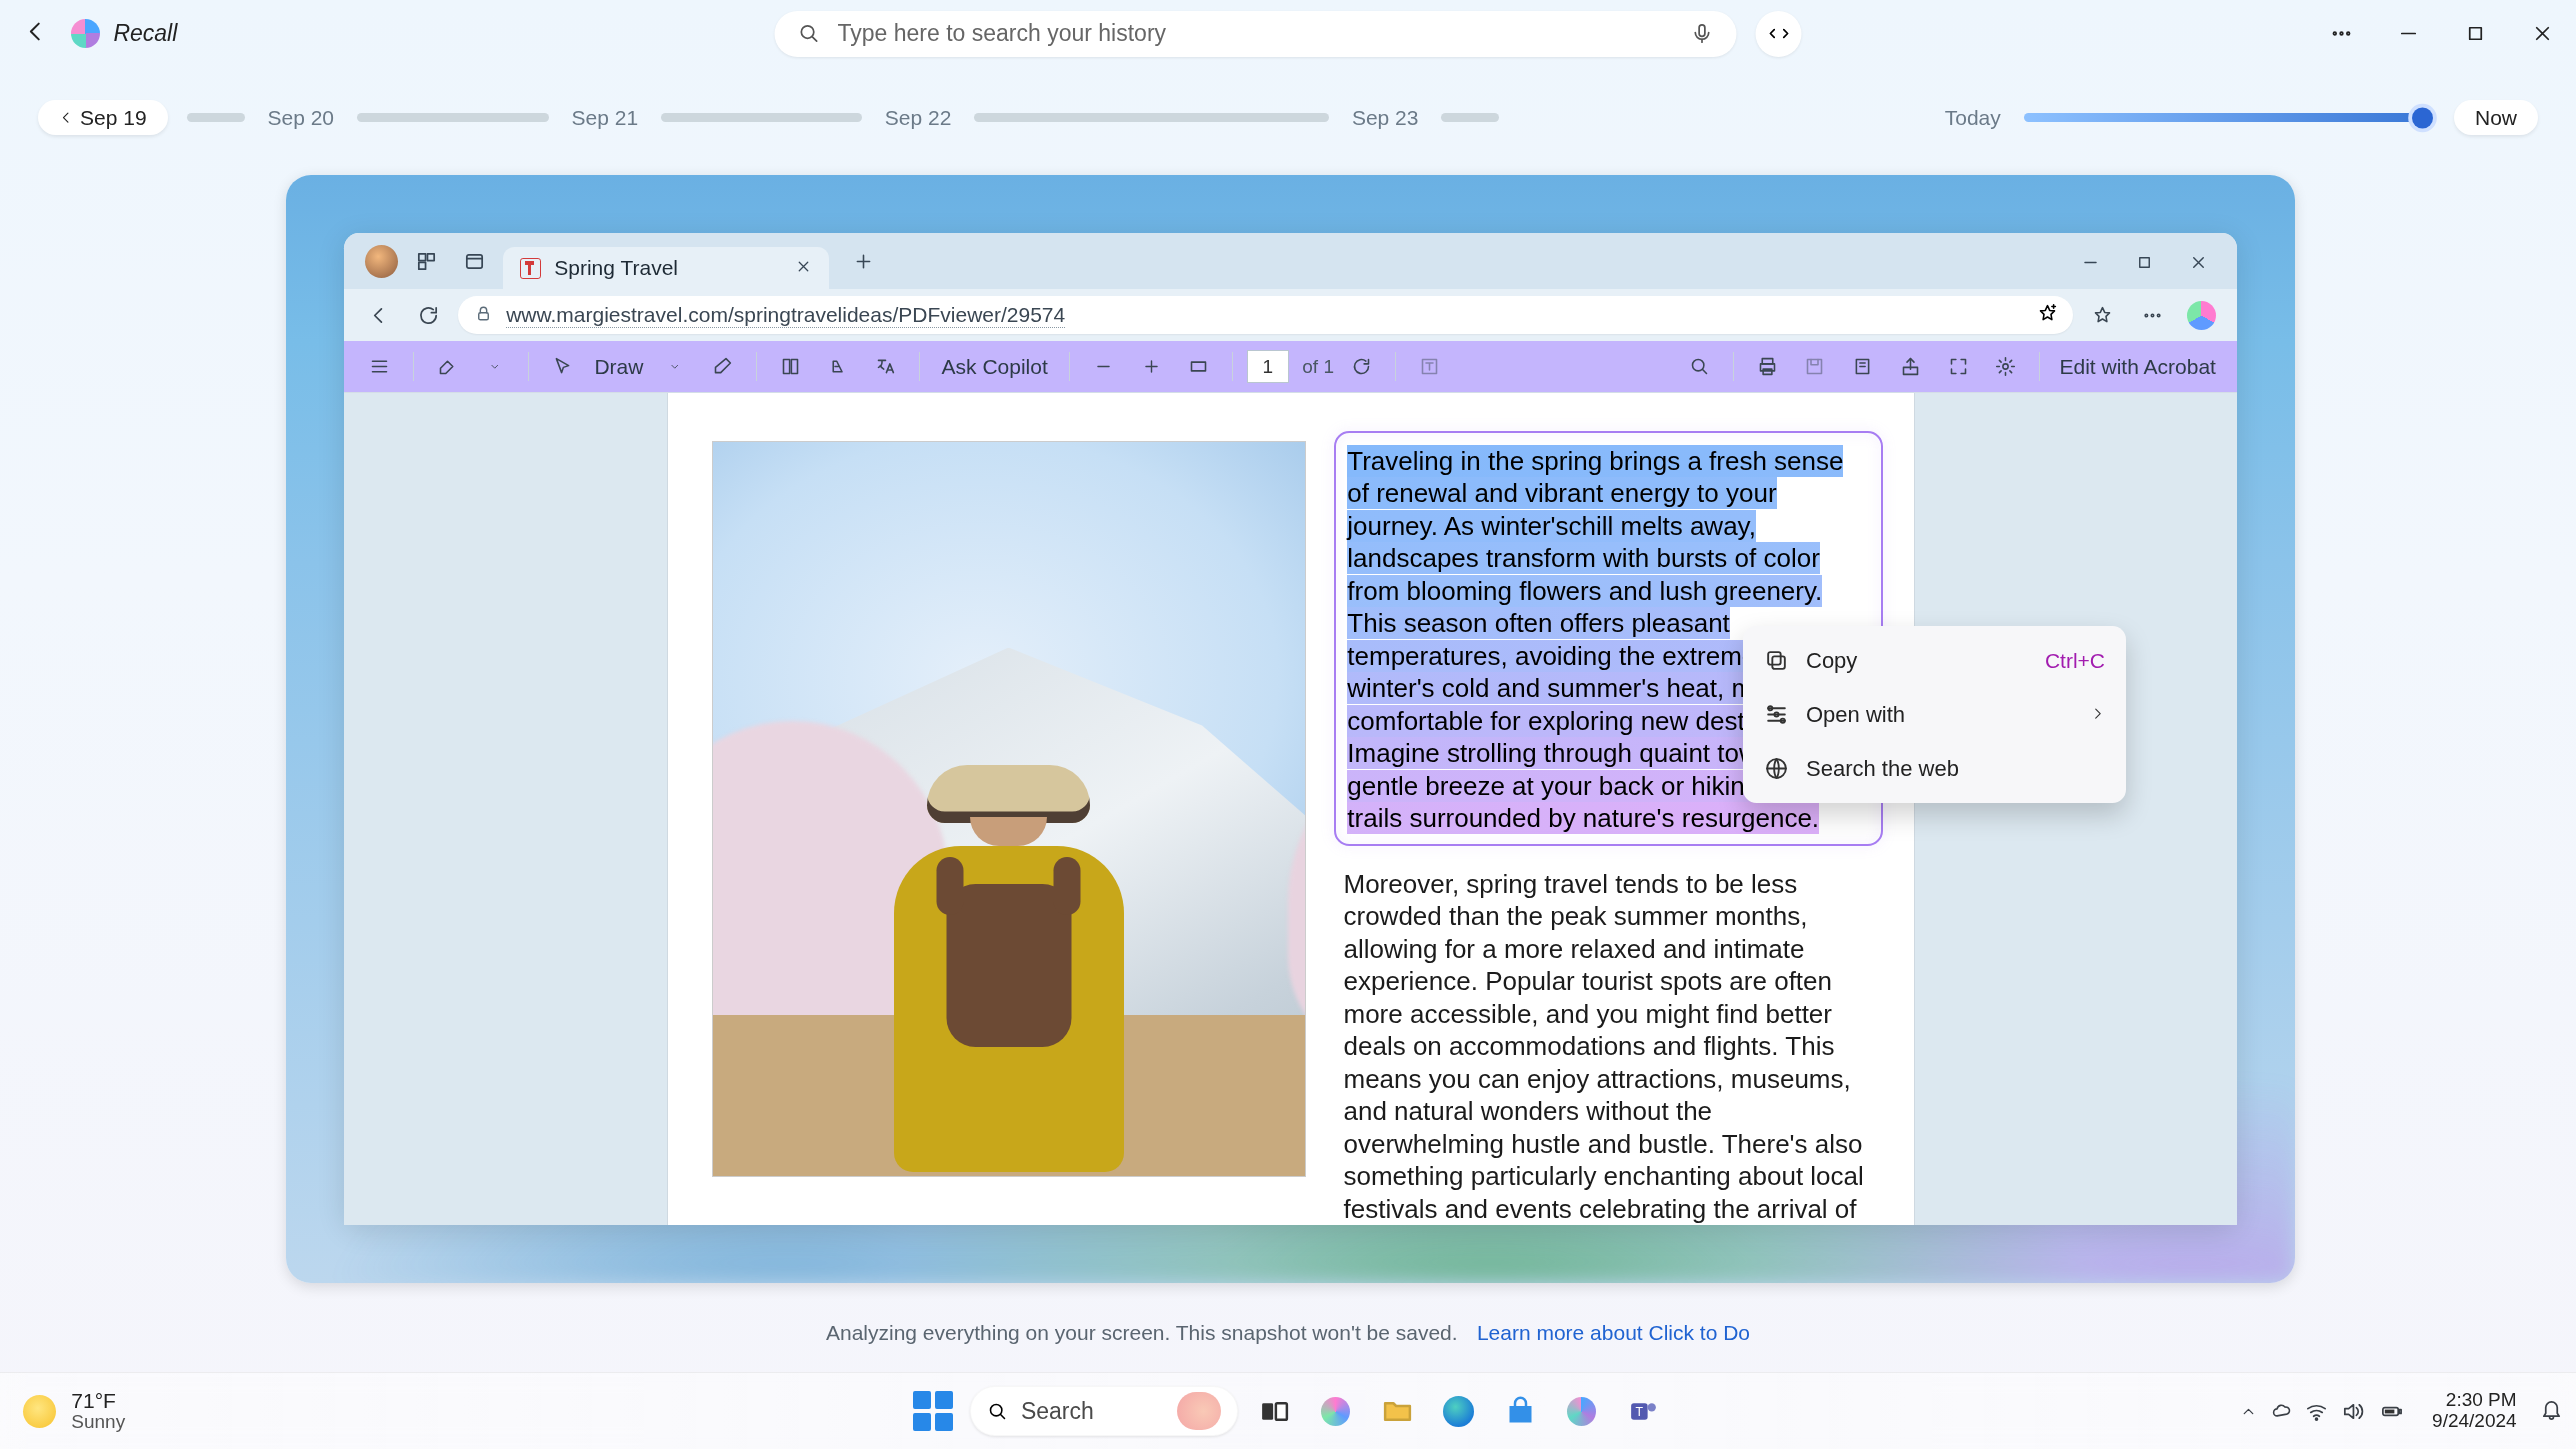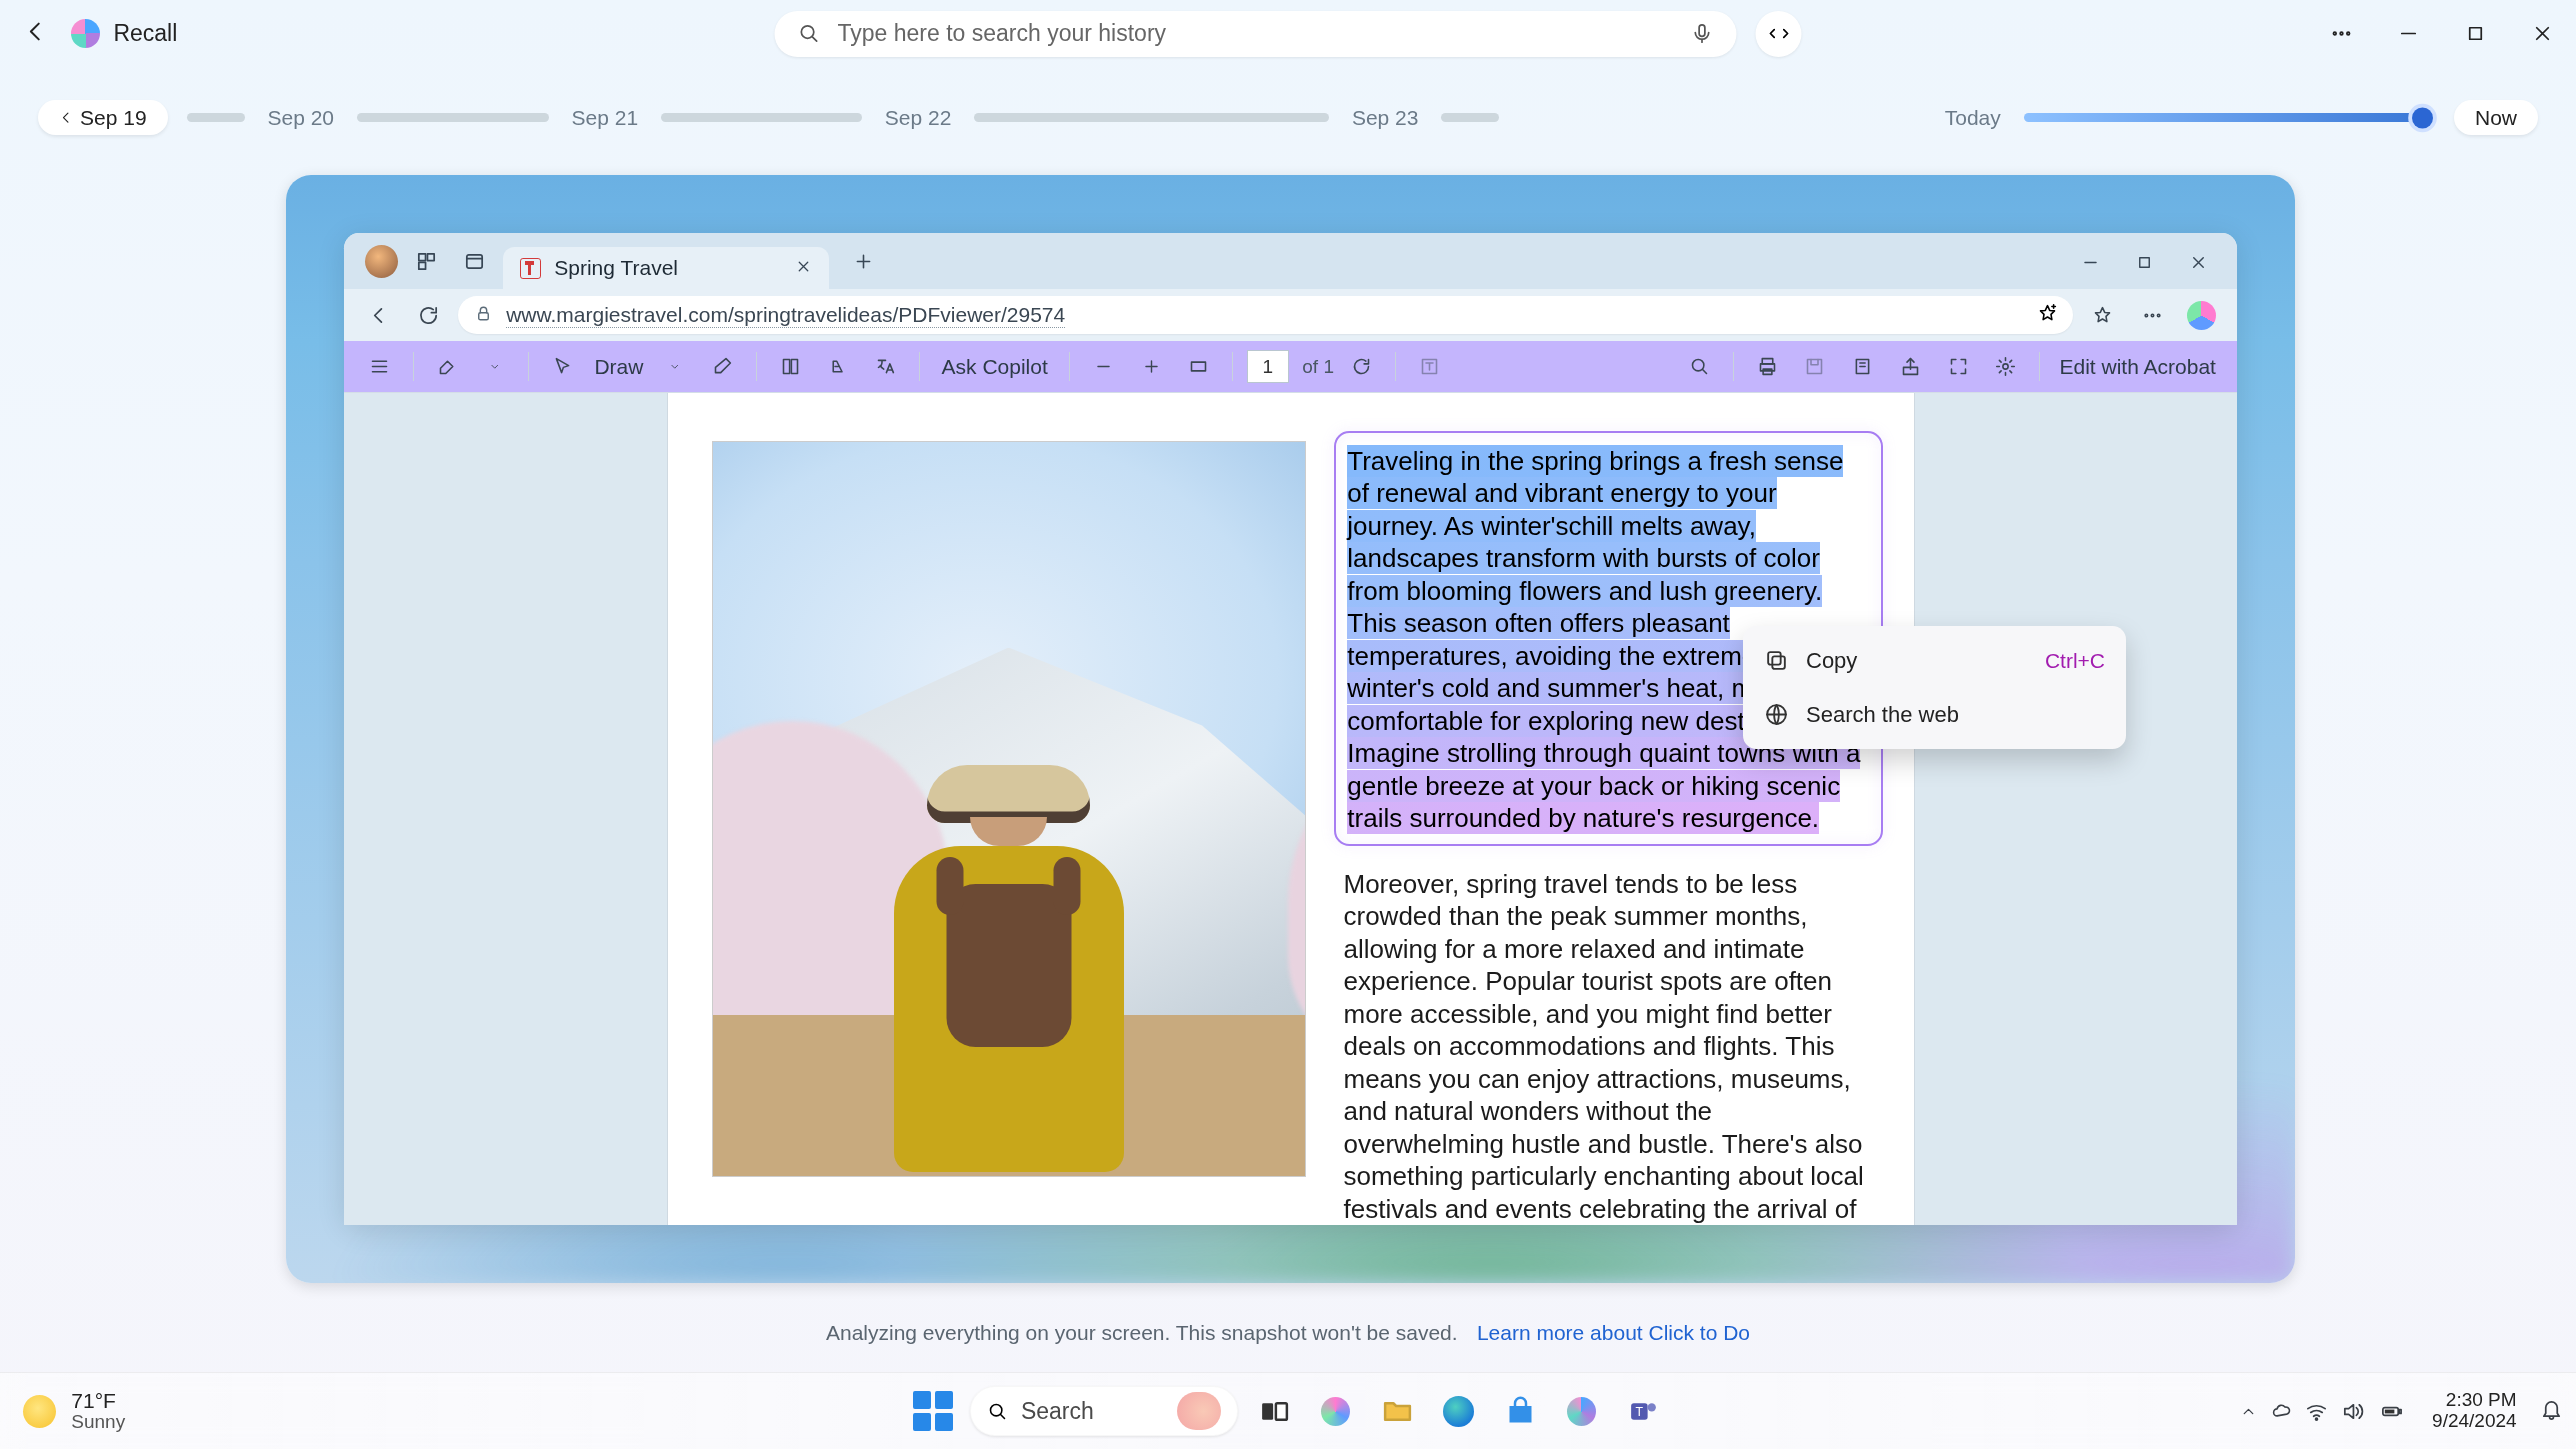--- a/index.html
+++ b/index.html
@@ -8,21 +8,21 @@
 
   
   .recall-titlebar {
     position: absolute; top: 0; left: 0; right: 0; height: 67px;
     display: flex; align-items: center;
   }
   .recall-titlebar .left {
     display:flex; align-items:center; gap:21px; padding-left:23px;
   }
   .recall-titlebar .left .back svg { width:27px; height:27px; stroke:#222; }
-  .recall-titlebar .left .app { display:flex; align-items:center; gap:13.4px; }
+  .recall-titlebar .left .app { display:flex; align-items:center; gap:13.4px;font-style:italic; }
   .recall-titlebar .left .app .logo {
     width:29px; height:29px; border-radius:50%;
     background: conic-gradient(#4aa6ff 0deg 90deg,#b07de0 90deg 180deg,#5ed8c5 180deg 270deg,#f58ed2 270deg 360deg);
   }
   .recall-titlebar .left .app .name { font-size:23px; color:#222; }
 
   .recall-titlebar .search {
     position:absolute; left:50%; transform:translateX(-50%);
     display:flex; align-items:center; gap:19px;
   }
@@ -704,20 +704,36 @@
                 <rect x="8" y="8" width="12" height="12" rx="2"></rect>
                 <rect x="4" y="4" width="12" height="12" rx="2"></rect>
               </svg>
             </span>
           <span class="lbl">Copy</span>
           <span class="shc">Ctrl+C</span>
         </div>
         <div class="row">
           <span class="ico">
               <svg viewBox="0 0 24 24">
+                <path d="M4 6h16"></path>
+                <circle cx="6" cy="6" r="2"></circle>
+                <path d="M4 12h16"></path>
+                <circle cx="12" cy="12" r="2"></circle>
+                <path d="M4 18h16"></path>
+                <circle cx="18" cy="18" r="2"></circle>
+              </svg>
+            </span>
+          <span class="lbl">Open with</span>
+          <span class="chev"><svg viewBox="0 0 24 24" width="15.3" height="15.3">
+                <path d="M9 5l7 7-7 7"></path>
+              </svg></span>
+        </div>
+        <div class="row">
+          <span class="ico">
+              <svg viewBox="0 0 24 24">
                 <circle cx="12" cy="12" r="9"></circle>
                 <path d="M3 12h18"></path>
                 <path d="M12 3c3 4 3 14 0 18"></path>
                 <path d="M12 3c-3 4-3 14 0 18"></path>
               </svg>
             </span>
           <span class="lbl">Search the web</span>
         </div>
       </div>
     </div>

